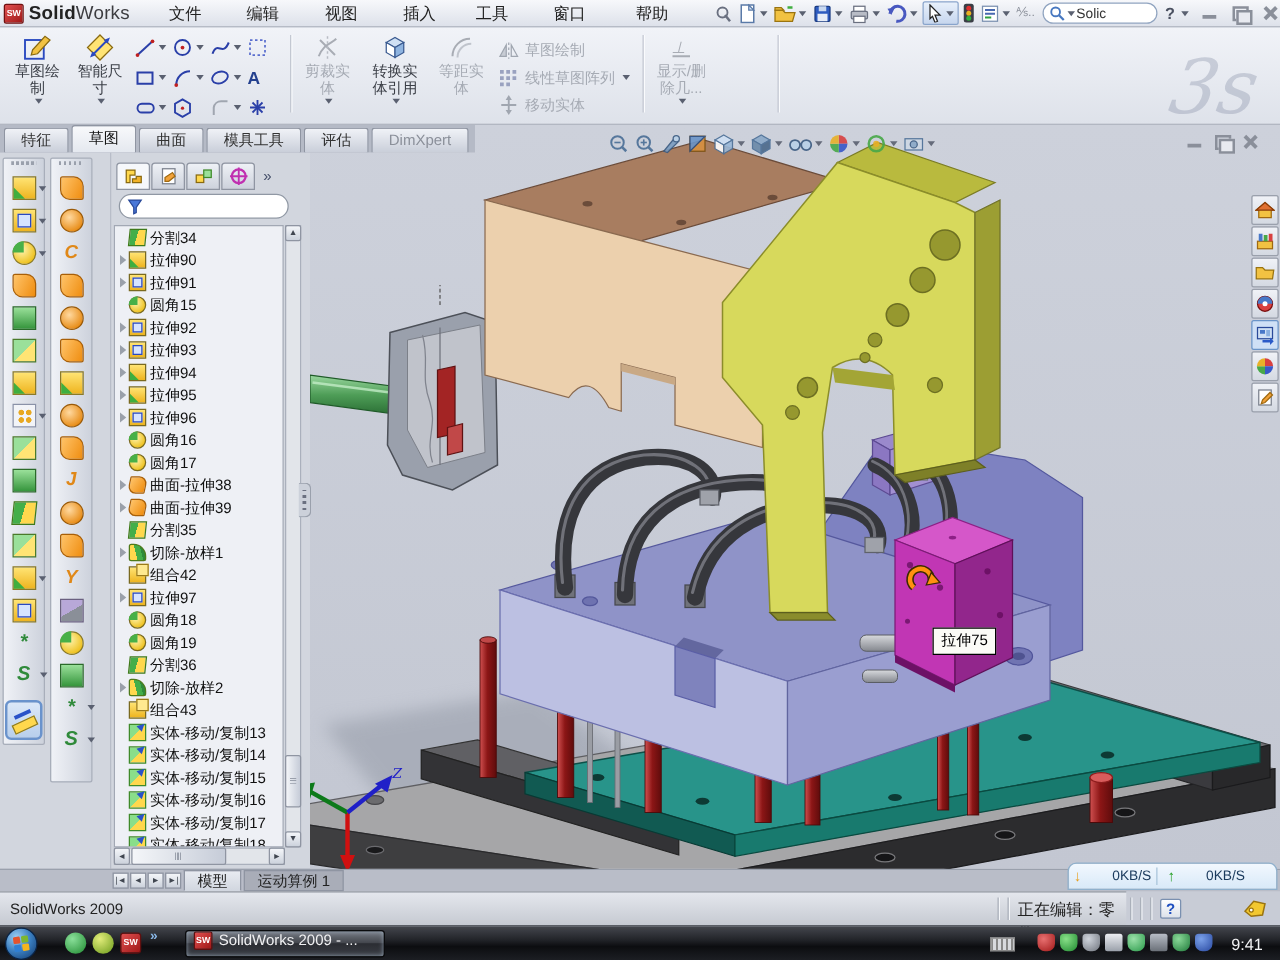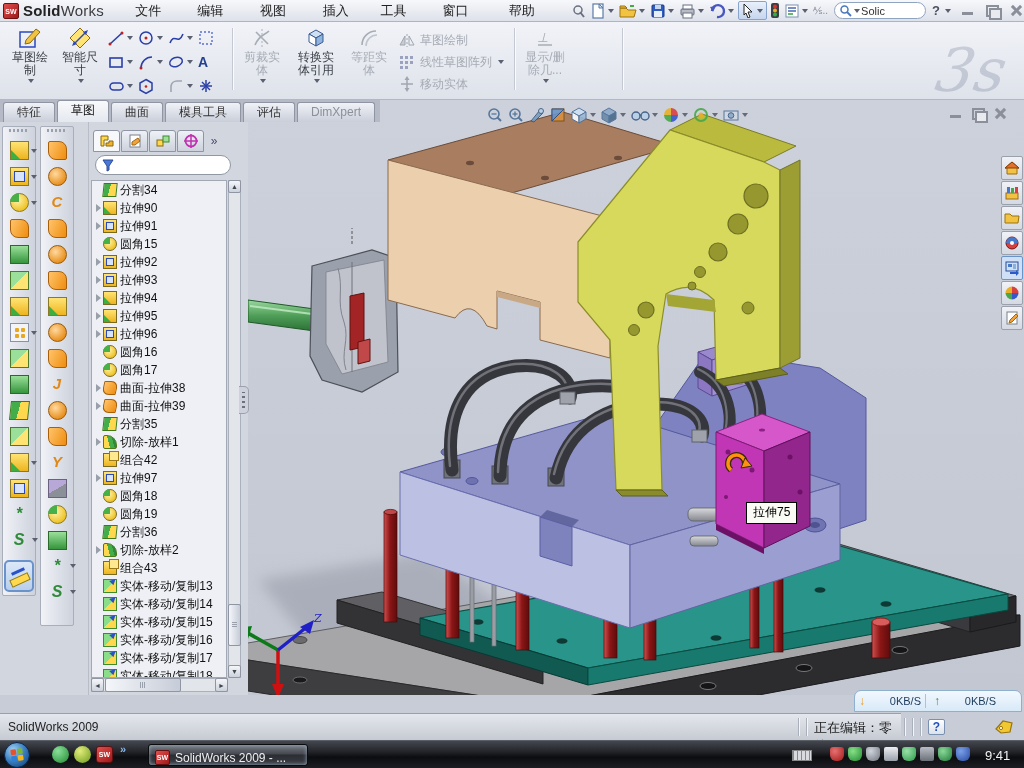--- a/index.html
+++ b/index.html
@@ -162,21 +162,21 @@
   #netw .arr { font-size:12px; font-weight:bold; margin:0 4px; }
   #netw .nsep { height:14px; border-left:1px solid #a8c4da; margin:0 4px; }
 
   
   #taskbar { position:absolute; left:0; top:740px; width:1024px; height:28px;
     background:linear-gradient(#44474e,#222429 40%,#0c0d10 60%,#1c1e23); border-top:1px solid #5a5e66; }
   #orb { position:absolute; left:2px; top:0px; }
   .ql { position:absolute; top:5px; width:17px; height:17px; border-radius:50%; }
   #qchev { position:absolute; left:120px; top:2px; color:#8ab8e8; font-size:11px; font-weight:bold; }
   .taskb { position:absolute; top:3px; height:22px; border:1px solid #0a0b0d; border-radius:3px;
-    display:flex; align-items:flex-end; padding:0 6px; color:#f0f0f2; font-size:12px; white-space:nowrap; overflow:hidden; }
+    display:flex; align-items:flex-start; padding:0 6px; color:#f0f0f2; font-size:12px; white-space:nowrap; overflow:hidden; }
   .tb1 { left:148px; width:160px; background:linear-gradient(#777b84,#45484f 45%,#2b2d33 50%,#3a3d44); box-shadow:inset 0 0 4px #9ab; }
   .tb2 { left:314px; width:148px; background:linear-gradient(#55585f,#34363c 45%,#202126 50%,#2c2e34); }
   .swcube { width:15px; height:15px; background:linear-gradient(135deg,#e05050,#a01818); border:1px solid #601010; border-radius:2px;
     color:#fff; font-size:7px; font-weight:bold; text-align:center; line-height:14px; margin-right:5px; flex:none; }
   #kbicon { position:absolute; left:792px; top:9px; width:20px; height:11px; background:#d8dade; border:1px solid #888;
     background-image:repeating-linear-gradient(90deg,#888 0 1px,transparent 1px 4px); }
   .tray { position:absolute; top:6px; width:14px; height:14px; border-radius:3px 3px 6px 6px; }
   #clock { position:absolute; left:985px; top:7px; color:#f2f2f4; font-size:13px; }
 </style>
 </head>
@@ -1037,20 +1037,28 @@
         </svg>
       </div>
     <div class="rpbtn">
         <svg width="16" height="16">
           <rect x="3" y="2" width="10" height="12" fill="#fff" stroke="#7a808c"></rect>
           <polygon points="6,10 12,4 14,6 8,12 5,13" fill="#f2a23a" stroke="#a06a10"></polygon>
         </svg>
       </div>
   </div>
 
+  <div id="doctabs">
+    <span class="navb" style="margin-left:90px;">|◄</span>
+    <span class="navb">◄</span>
+    <span class="navb">►</span>
+    <span class="navb">►|</span>
+    <span class="dtab active">模型</span>
+    <span class="dtab idle">运动算例 1</span>
+  </div>
 
   <div id="netw">
     <span class="arr" style="color:#e8a020;">↓</span>
     <span style="width:52px;text-align:right;">0KB/S</span>
     <span class="nsep"></span>
     <span class="arr" style="color:#28a028;">↑</span>
     <span style="width:52px;text-align:right;">0KB/S</span>
   </div>
 
   <div id="statusbar">

